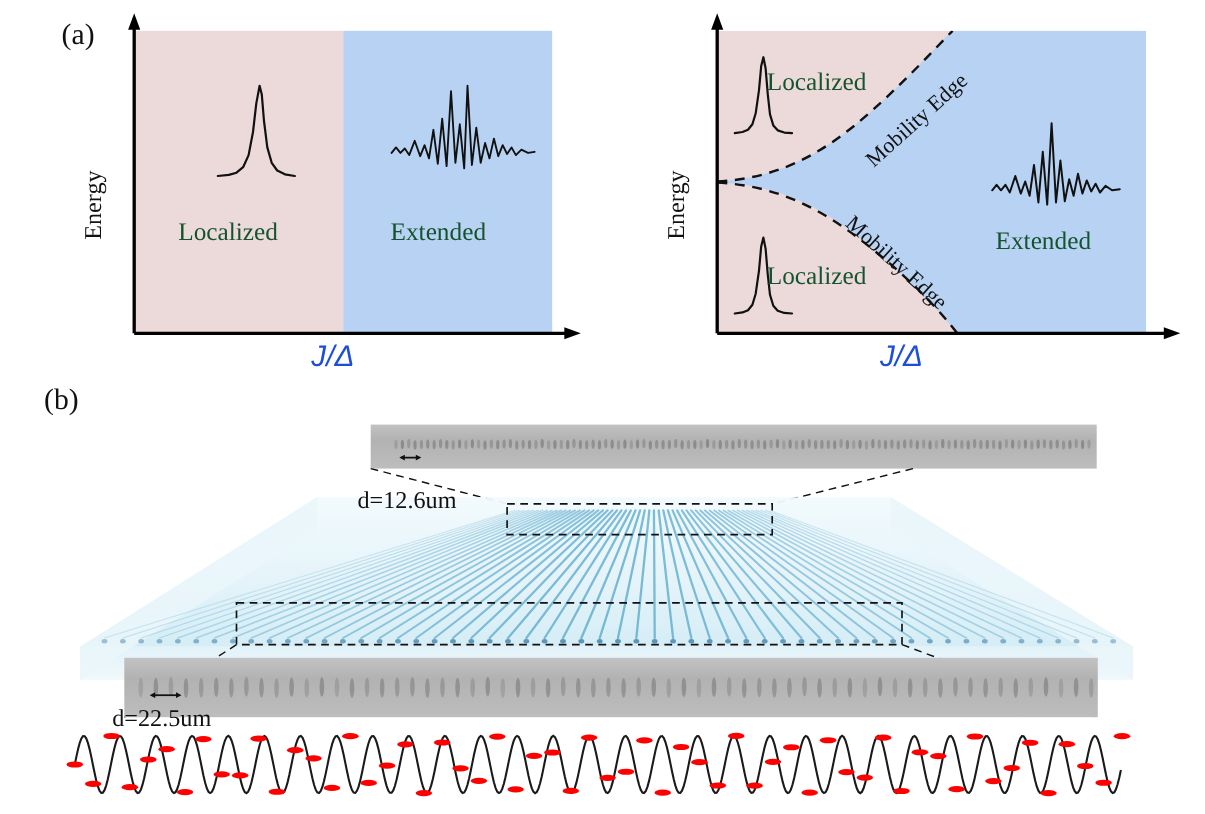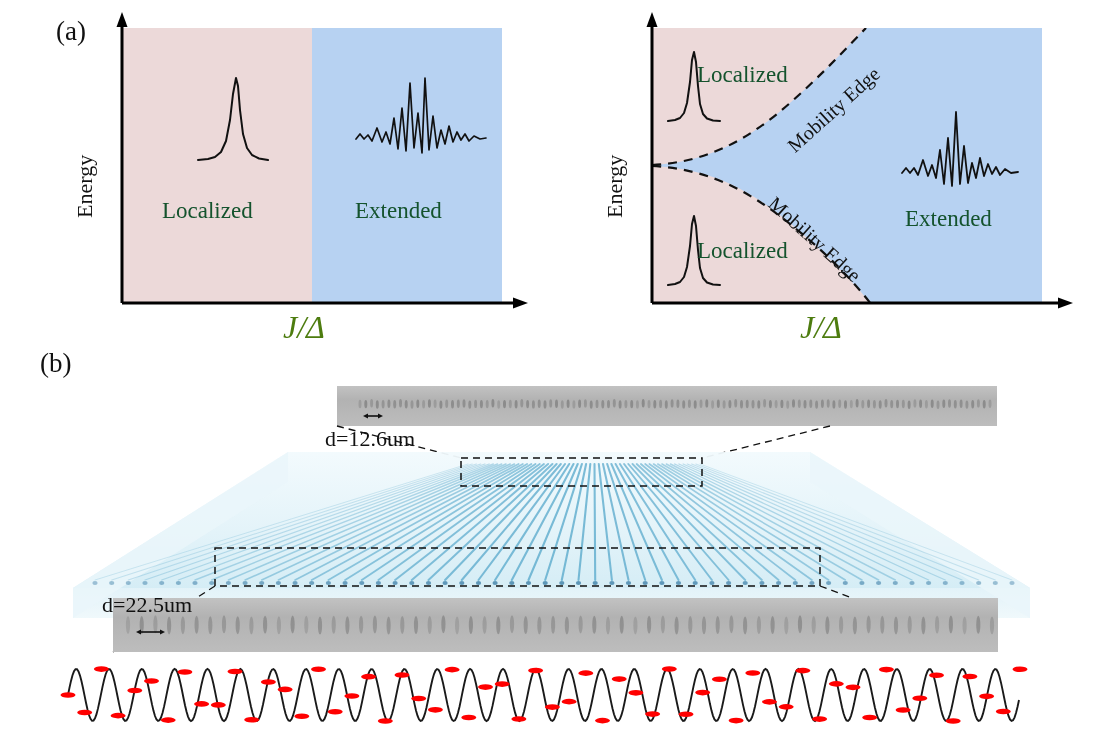--- a/index.html
+++ b/index.html
@@ -6,22 +6,22 @@
   body{width:1095px;height:740px;position:relative;overflow:hidden;
        font-family:"Liberation Serif",serif;color:#1a1a1a;}
   .fig{position:absolute;left:0;top:0;width:1095px;height:740px;}
   .panel-label{position:absolute;font-family:"Liberation Serif",serif;
                font-size:27px;color:#111;letter-spacing:0px;}
   #lbl-a{left:56px;top:16px;}
   #lbl-b{left:40px;top:348px;}
   .axis-y-label{position:absolute;font-family:"Liberation Serif",serif;
                 font-size:22px;color:#111;
                 transform:rotate(-90deg);transform-origin:left top;white-space:nowrap;}
-  .axis-x-label{position:absolute;font-family:Liberation Serif, serif;
-                font-style:italic;font-size:32px;color:#4d7c0f;white-space:nowrap;}
+  .axis-x-label{position:absolute;font-family:Liberation Sans, sans-serif;
+                font-style:italic;font-size:27px;color:#1d4ed8;white-space:nowrap;}
   .region-label{position:absolute;font-family:"Liberation Serif",serif;
                 font-size:23px;color:#14532d;white-space:nowrap;}
   .me-label{position:absolute;font-family:"Liberation Serif",serif;
             font-size:20px;color:#111;white-space:nowrap;transform-origin:left top;}
   .scale-label{position:absolute;font-family:"Liberation Serif",serif;
                font-size:22px;color:#111;white-space:nowrap;}
   svg{display:block;}
 </style>
 </head>
 <body>
@@ -522,16 +522,16 @@
         <ellipse cx="919.8" cy="358.22" rx="7.5" ry="2.8" fill="#ff0000"></ellipse>
         <ellipse cx="936.5" cy="335.20" rx="7.5" ry="2.8" fill="#ff0000"></ellipse>
         <ellipse cx="953.2" cy="380.98" rx="7.5" ry="2.8" fill="#ff0000"></ellipse>
         <ellipse cx="969.9" cy="336.48" rx="7.5" ry="2.8" fill="#ff0000"></ellipse>
         <ellipse cx="986.6" cy="356.33" rx="7.5" ry="2.8" fill="#ff0000"></ellipse>
         <ellipse cx="1003.3" cy="371.56" rx="7.5" ry="2.8" fill="#ff0000"></ellipse>
         <ellipse cx="1020.0" cy="329.25" rx="7.5" ry="2.8" fill="#ff0000"></ellipse>
       </g>
   </svg>
 
-  <div class="scale-label" style="left:325px;top:426px;text-align:right;">d=12.6um</div>
-  <div class="scale-label" style="left:102px;top:592px;text-align:right;">d=22.5um</div>
+  <div class="scale-label" style="left:325px;top:442px;text-align:right;">d=12.6um</div>
+  <div class="scale-label" style="left:102px;top:640px;text-align:right;">d=22.5um</div>
 
 </div>
 
 </body></html>

